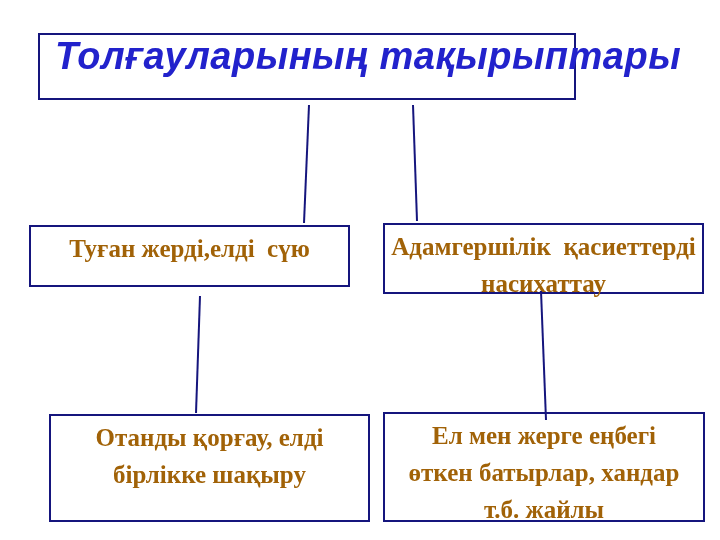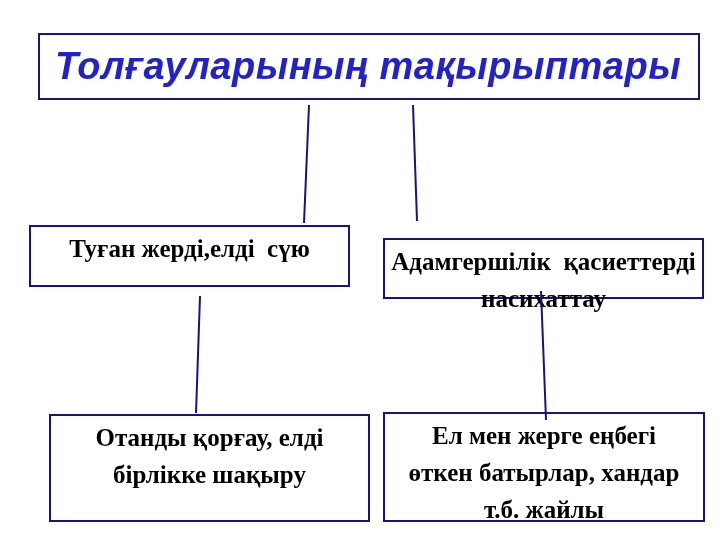--- a/index.html
+++ b/index.html
@@ -10,25 +10,25 @@
     position: relative;
     width: 720px;
     height: 540px;
     background: #ffffff;
     overflow: hidden;
   }
 
   .title-box {
     position: absolute;
     left: 38px; top: 33px;
-    width: 662px; height: 67px;
+    width: 538px; height: 67px;
     border: 2px solid #15157d;
     background: #ffffff;
     display: flex;
-    align-items: center;
+    align-items: flex-start;
     padding-left: 15px;
   }
   .title-box .title-text {
     font-family: "Liberation Sans", sans-serif;
     font-weight: bold;
     font-style: italic;
     font-size: 38px;
     letter-spacing: 0.5px;
     color: #2222cc;
     white-space: nowrap;
@@ -40,26 +40,26 @@
     background: #ffffff;
     text-align: center;
     padding-top: 3px;
   }
   .node .node-text {
     display: block;
     font-family: "Liberation Serif", serif;
     font-weight: bold;
     font-size: 25px;
     line-height: 37px;
-    color: #000000;
+    color: #a16207;
     white-space: pre-wrap;
   }
 
   .node-1 { left: 29px;  top: 225px; width: 321px; height: 62px;  }
-  .node-2 { left: 383px; top: 238px; width: 321px; height: 61px;  }
+  .node-2 { left: 383px; top: 223px; width: 321px; height: 71px;  }
   .node-3 { left: 29px;  top: 414px; width: 321px; height: 108px; margin-left: 20px; }
   .node-4 { left: 383px; top: 412px; width: 322px; height: 110px; }
 
   svg.connectors {
     position: absolute;
     left: 0; top: 0;
     width: 720px; height: 540px;
     pointer-events: none;
   }
 </style>

